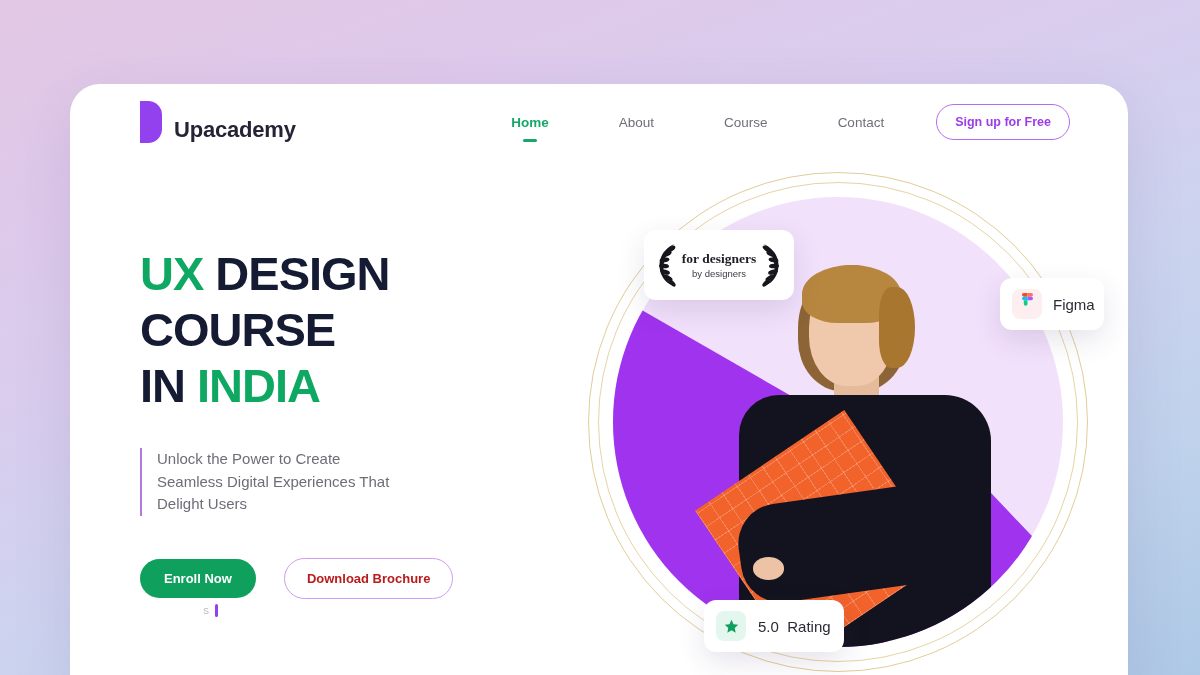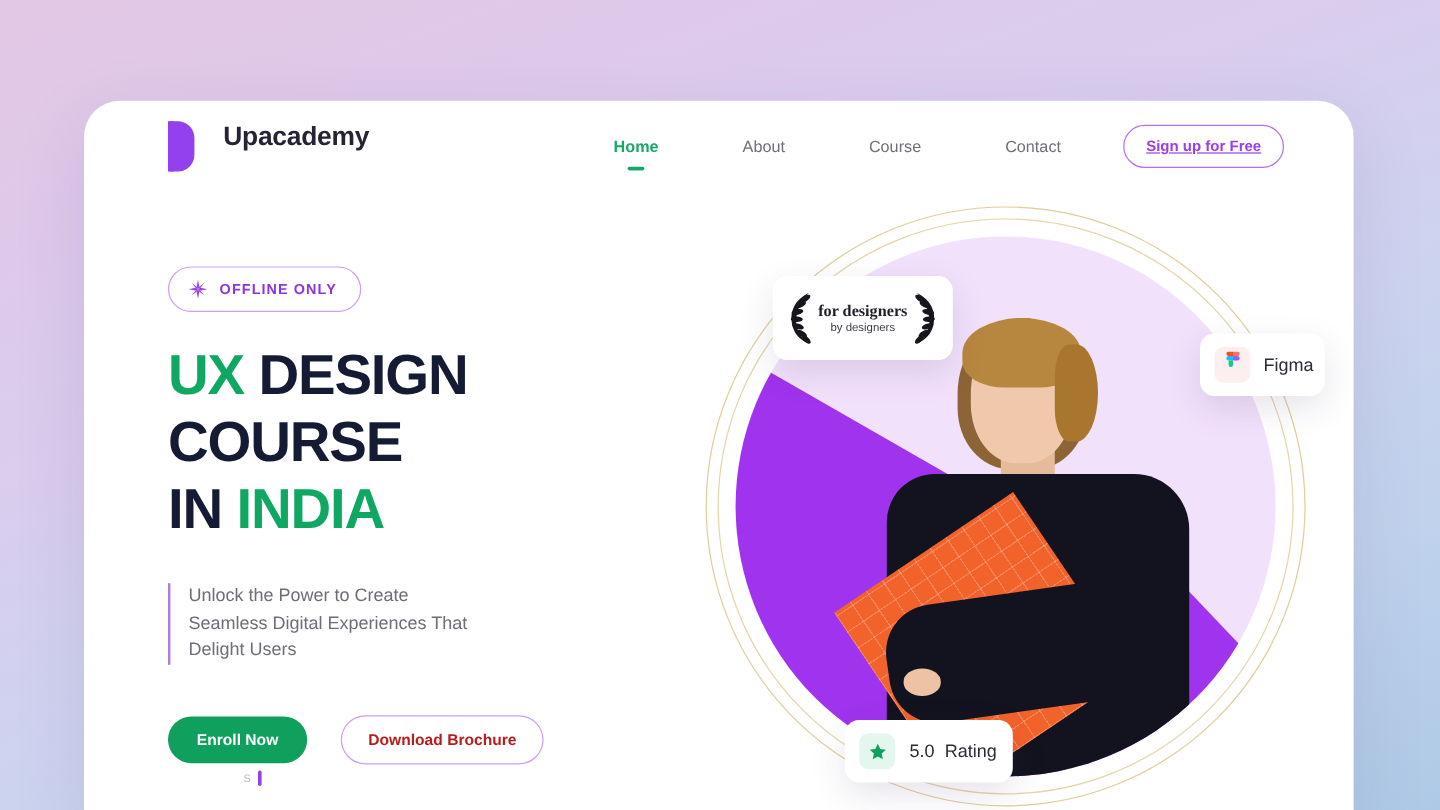--- a/index.html
+++ b/index.html
@@ -24,21 +24,21 @@
     overflow: hidden;
   }
 
   
   .header {
     position: absolute; left: 0; top: 0;
     width: 100%; height: 76px;
     display: flex; align-items: center;
     padding: 0 58px 0 70px;
   }
-  .brand { display: flex; align-items: flex-start; gap: 24px; }
+  .brand { display: flex; align-items: flex-end; gap: 12px; }
   .brand-mark {
     width: 22px; height: 42px;
     background: #9340ef;
     border-radius: 0 14px 14px 0;
     position: relative;
   }
   .brand-mark::before{
     content:""; position:absolute; left:0; top:0;
     width:5px; height:100%; background:#9340ef; border-radius:2px 0 0 2px;
   }
@@ -61,21 +61,20 @@
     content: ""; position: absolute; left: 50%; transform: translateX(-50%);
     bottom: -8px; width: 14px; height: 3px; border-radius: 2px; background: #16a86a;
   }
   .signup-btn {
     border: 1.4px solid #b56cf0; color: #9b3de8;
     background: transparent;
     font-size: 12.5px; font-weight: 700;
     padding: 10px 18px; border-radius: 22px;
     font-family: inherit; cursor: pointer; white-space: nowrap;
     margin-left: 16px;
-    text-decoration: underline;
   }
 
   
   .hero { position: absolute; left: 0; top: 76px; width: 100%; height: 524px; }
 
   .hero-left { position: absolute; left: 70px; top: 62px; width: 430px; }
 
   .badge {
     display: inline-flex; align-items: center; gap: 9px;
     border: 1.4px solid #cf9bf3; border-radius: 22px;
@@ -261,35 +260,20 @@
       <a class="nav-link" href="#">Contact</a>
       <button class="signup-btn">Sign up for Free</button>
     </nav>
 
   </div>
 
   <div class="hero">
 
     <div class="hero-left">
 
-      <div class="badge">
-        <svg class="sparkle" viewBox="0 0 24 24">
-          <g fill="#9b3de8">
-            <path d="M12 1.5 L13.5 9.2 L12 12 L10.5 9.2 Z"></path>
-            <path d="M12 22.5 L10.5 14.8 L12 12 L13.5 14.8 Z"></path>
-            <path d="M1.5 12 L9.2 10.5 L12 12 L9.2 13.5 Z"></path>
-            <path d="M22.5 12 L14.8 13.5 L12 12 L14.8 10.5 Z"></path>
-            <path d="M4.6 4.6 L10.6 9.5 L12 12 L9.5 10.6 Z"></path>
-            <path d="M19.4 19.4 L13.4 14.5 L12 12 L14.5 13.4 Z"></path>
-            <path d="M19.4 4.6 L14.5 10.6 L12 12 L13.4 9.5 Z"></path>
-            <path d="M4.6 19.4 L9.5 13.4 L12 12 L10.6 14.5 Z"></path>
-          </g>
-        </svg>
-        <span class="badge-label">OFFLINE ONLY</span>
-      </div>
 
       <h1 class="headline">
         <span class="accent">UX</span><span> </span><span>DESIGN</span><br>
         <span>COURSE</span><br>
         <span>IN</span><span> </span><span class="accent">INDIA</span>
       </h1>
 
       <p class="subtitle">Unlock the Power to Create Seamless Digital Experiences That Delight Users</p>
 
       <div class="cta-row">

